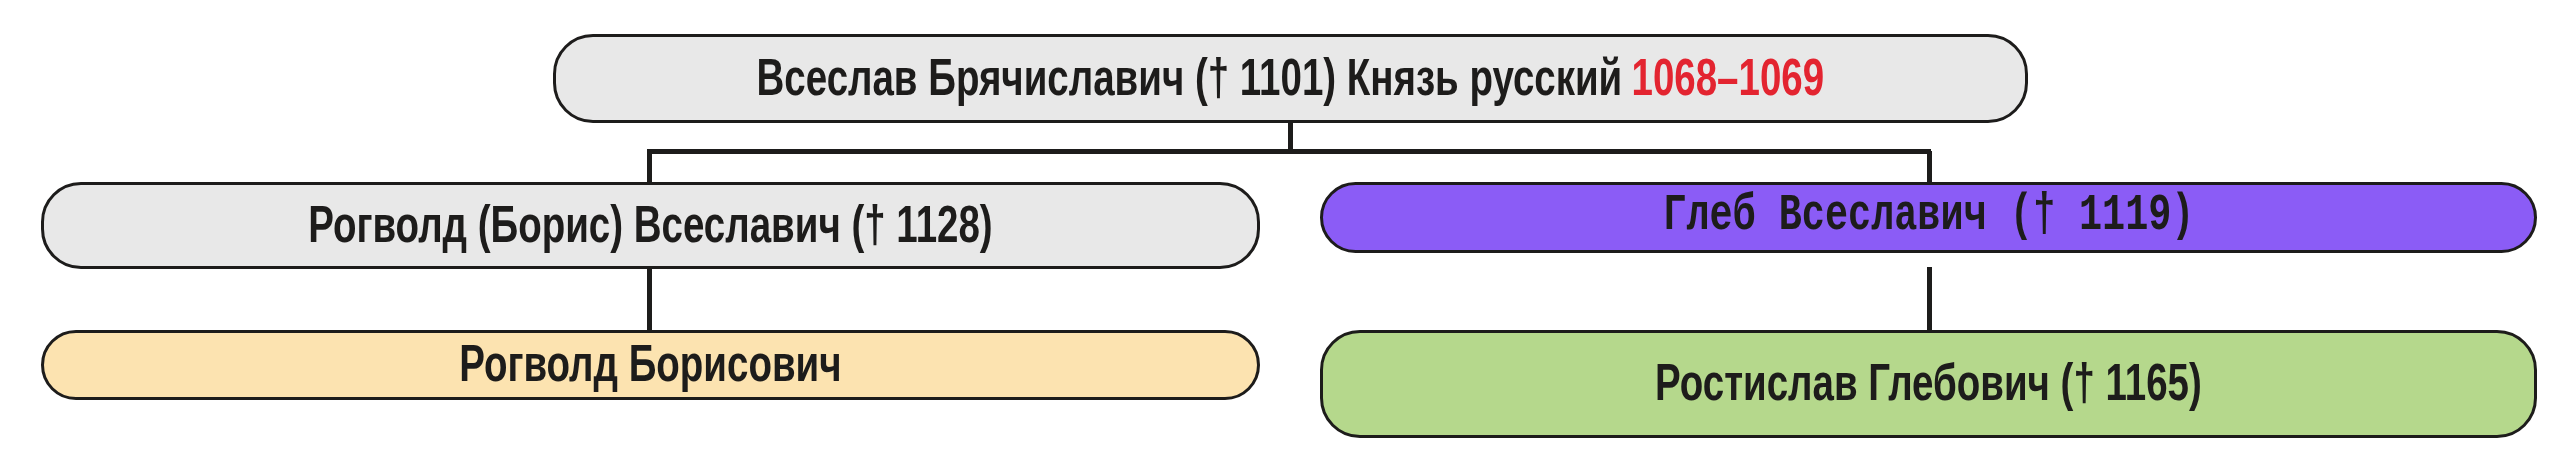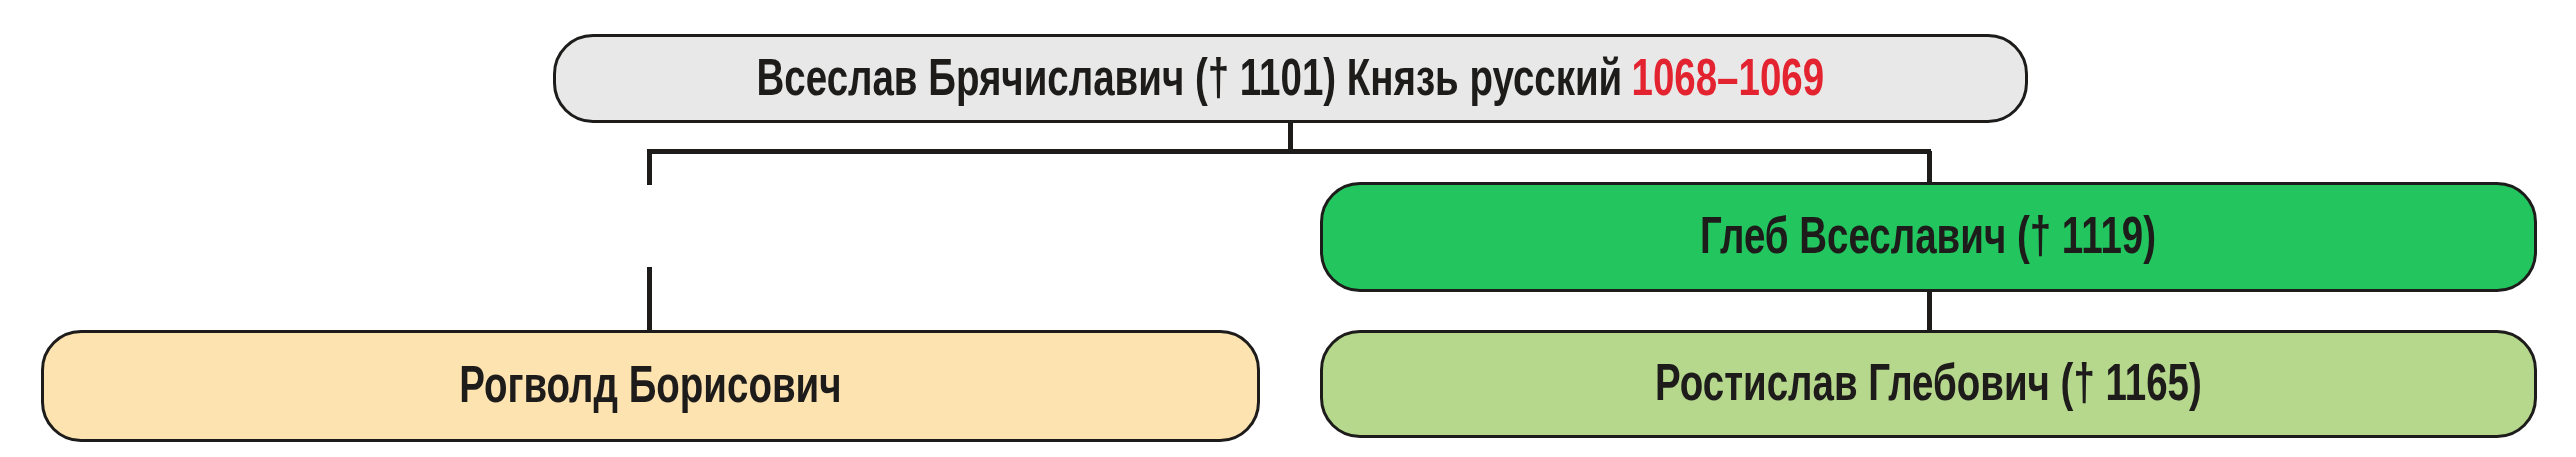--- a/index.html
+++ b/index.html
@@ -59,26 +59,29 @@
   <div class="line v" style="left: 1927px; top: 151px; height: 34px; background-color: rgb(29, 28, 27);"></div>
   <div class="line v" style="left: 647px; top: 267px; height: 66px; background-color: rgb(29, 28, 27);"></div>
   <div class="line v" style="left: 1927px; top: 267px; height: 66px; background-color: rgb(29, 28, 27);"></div>
 
   <div class="node" style="left: 553px; top: 34px; width: 1475px; height: 89px; background-color: rgb(232, 232, 232); border-color: rgb(29, 28, 27);">
     <span class="txt">
       <span>Всеслав Брячиславич († 1101) Князь русский</span><span class="years-red" style="color: rgb(227, 36, 48);">1068–1069</span>
     </span>
   </div>
 
+  <div class="node" style="left: 41px; top: 182px; width: 1219px; height: 87px; background-color: rgb(232, 232, 232); border-color: rgb(29, 28, 27);">
+    <span class="txt">Рогволд (Борис) Всеславич († 1128)</span>
+  </div>
 
-  <div class="node" style="left: 1320px; top: 182px; width: 1217px; height: 110px; background-color: #22c55e; border-color: rgb(29, 28, 27);">
+  <div class="node" style="left: 1320px; top: 182px; width: 1217px; height: 71px; background-color: #8b5cf6; border-color: rgb(29, 28, 27); font-family: Liberation Mono, monospace;">
     <span class="txt">Глеб Всеславич († 1119)</span>
   </div>
 
-  <div class="node" style="left: 41px; top: 330px; width: 1219px; height: 112px; background-color: rgb(252, 227, 176); border-color: rgb(29, 28, 27);">
+  <div class="node" style="left: 41px; top: 330px; width: 1219px; height: 70px; background-color: rgb(252, 227, 176); border-color: rgb(29, 28, 27);">
     <span class="txt">Рогволд Борисович</span>
   </div>
 
   <div class="node" style="left: 1320px; top: 330px; width: 1217px; height: 108px; background-color: rgb(181, 216, 140); border-color: rgb(29, 28, 27);">
     <span class="txt">Ростислав Глебович († 1165)</span>
   </div>
 
 </div>
 
 

